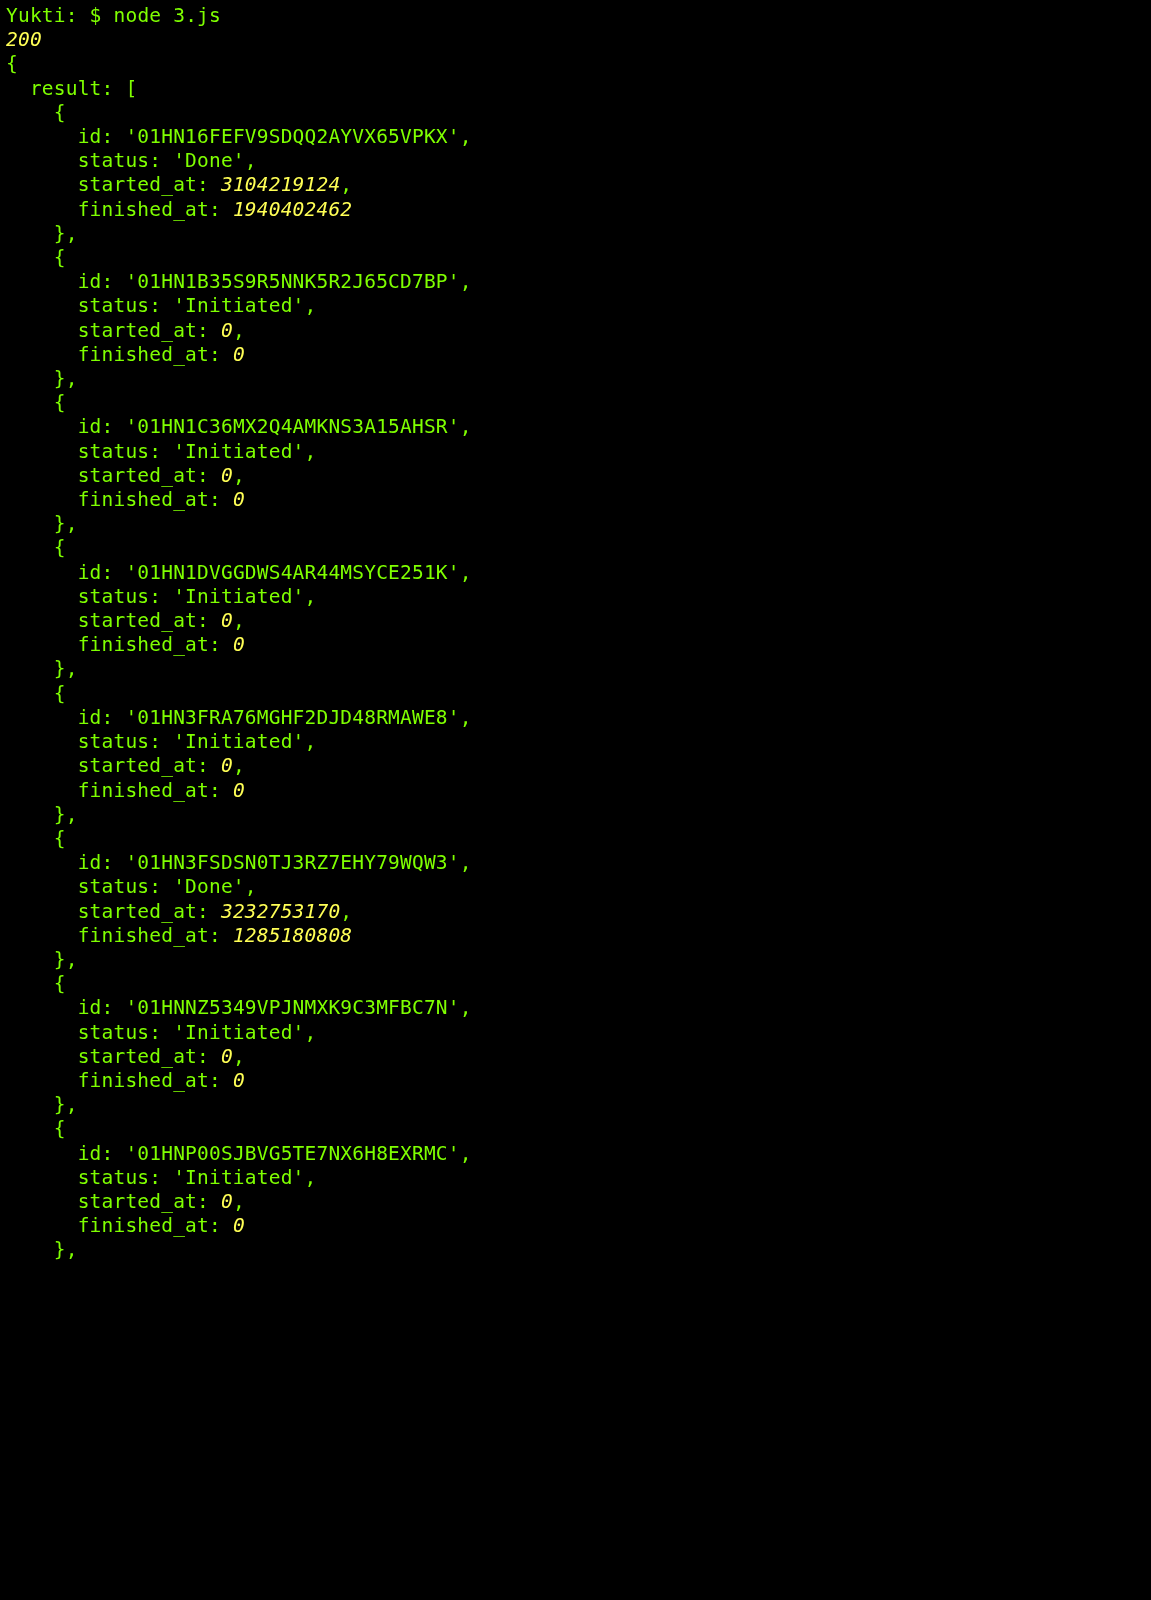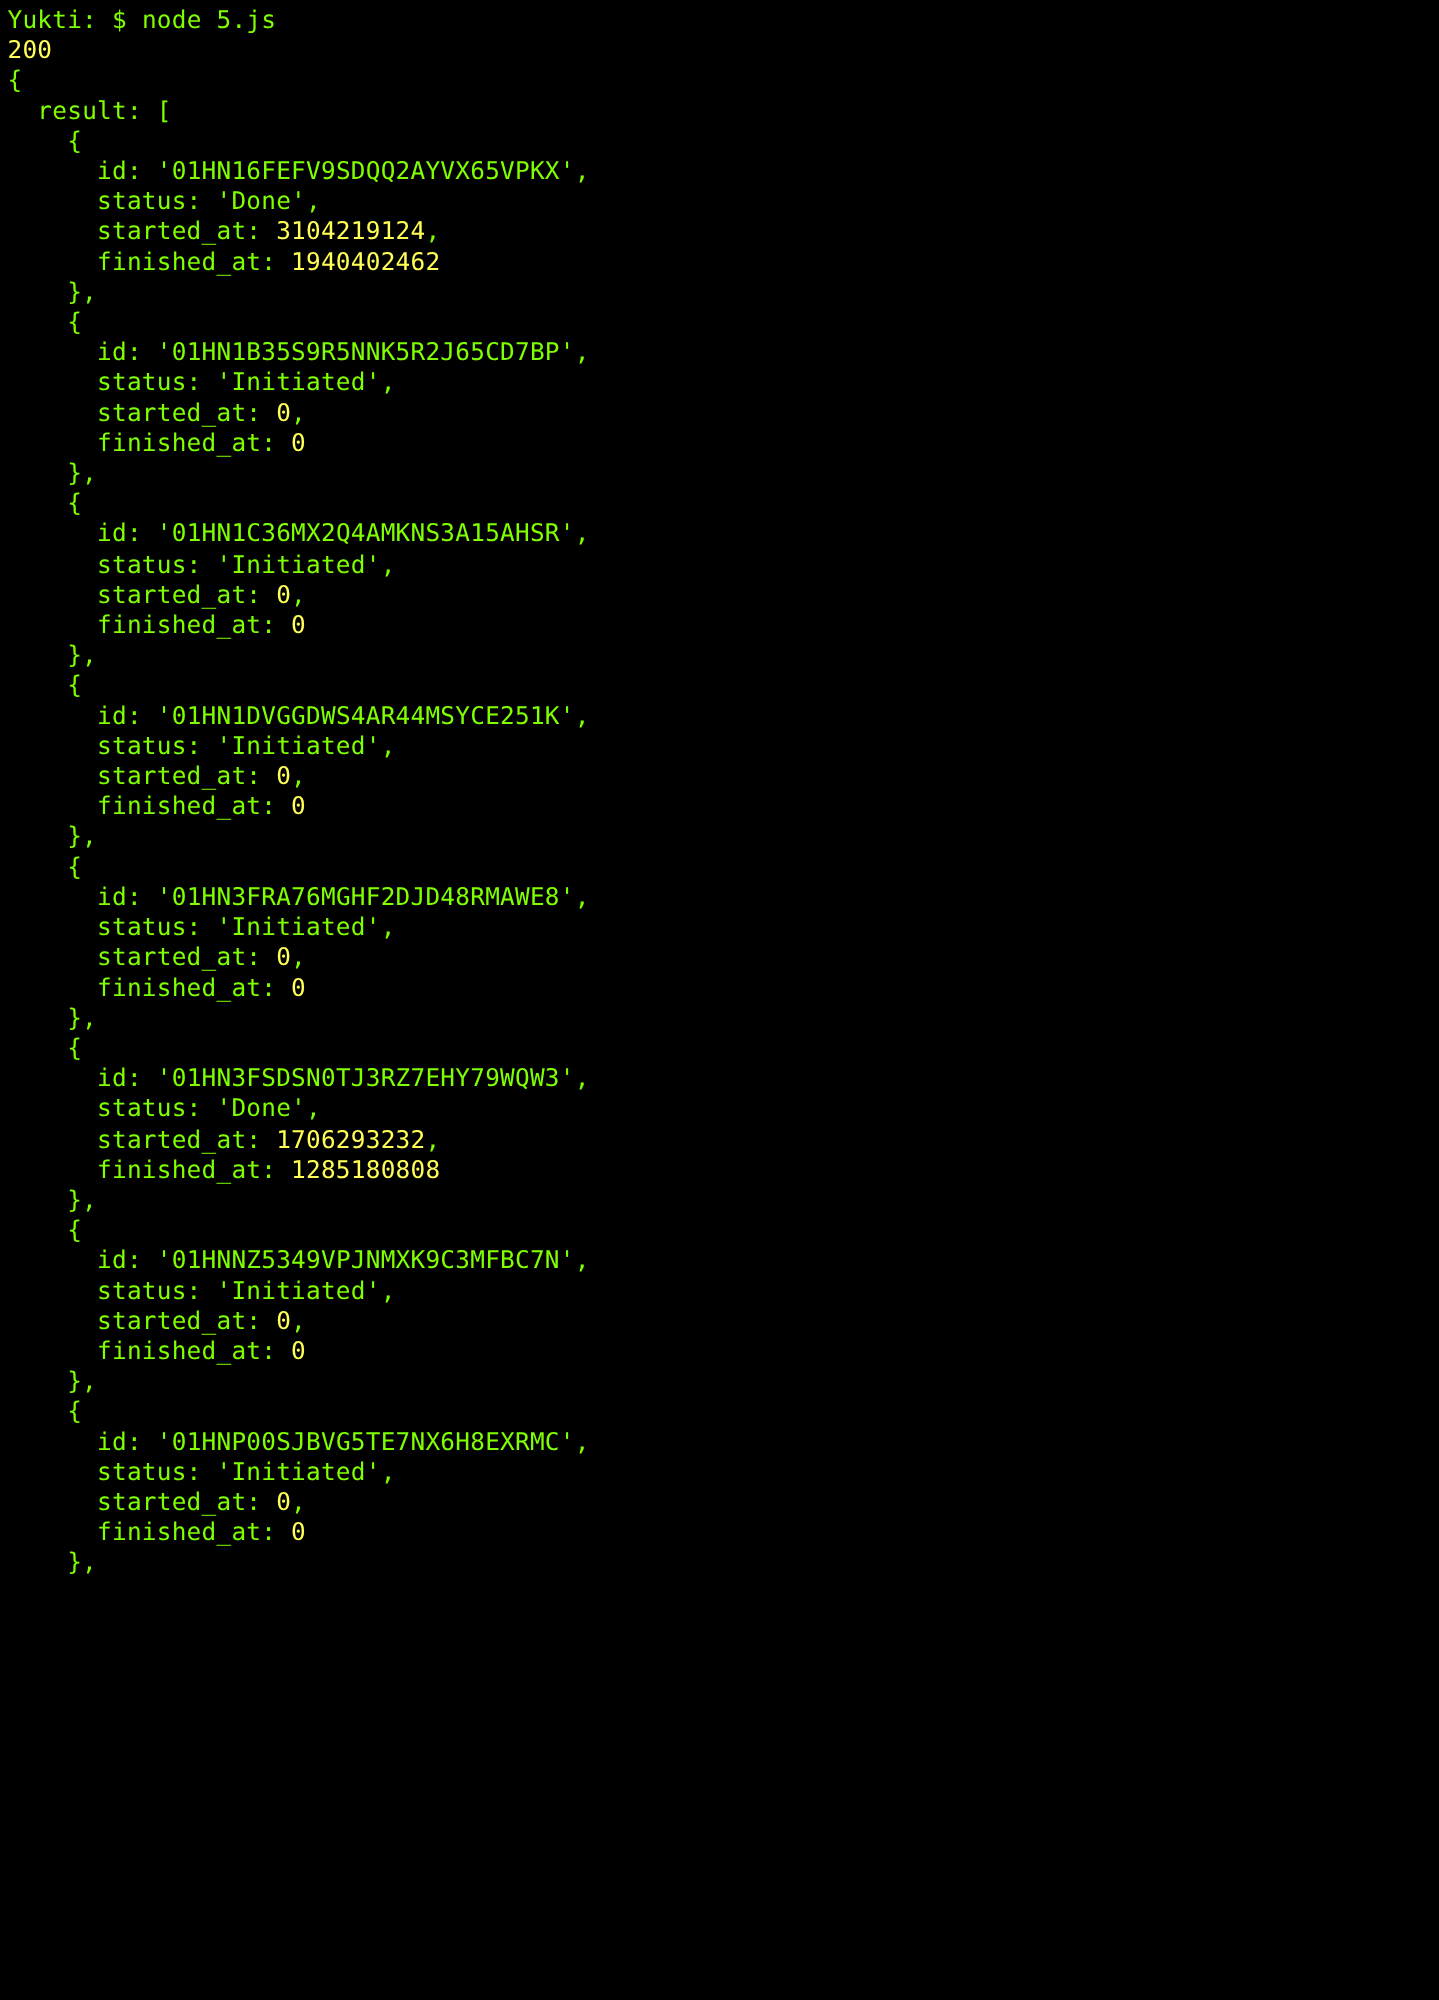--- a/index.html
+++ b/index.html
@@ -13,26 +13,26 @@
   pre.terminal {
     margin: 0;
     padding: 4px 6px;
     font-family: "Menlo", "Consolas", "DejaVu Sans Mono", monospace;
     font-size: 19.5px;
     line-height: 24.2px;
     color: #7fff00; 
     white-space: pre;
     letter-spacing: 0.2px;
   }
-  .hl { color: #ffff55; }
+  .hl { color: #ffff55; font-style: italic; }
 </style>
 </head>
 <body>
 
-<pre class="terminal"><span>Yukti:</span> <span>$</span> <span>node 5.js</span>
+<pre class="terminal"><span>Yukti:</span> <span>$</span> <span>node 3.js</span>
 <span class="hl">200</span>
 <span>{</span>
   <span>result</span>: [
     {
       <span>id</span>: <span>'01HN16FEFV9SDQQ2AYVX65VPKX'</span>,
       <span>status</span>: <span>'Done'</span>,
       <span>started_at</span>: <span class="hl">3104219124</span>,
       <span>finished_at</span>: <span class="hl">1940402462</span>
     },
     {
@@ -55,21 +55,21 @@
     },
     {
       <span>id</span>: <span>'01HN3FRA76MGHF2DJD48RMAWE8'</span>,
       <span>status</span>: <span>'Initiated'</span>,
       <span>started_at</span>: <span class="hl">0</span>,
       <span>finished_at</span>: <span class="hl">0</span>
     },
     {
       <span>id</span>: <span>'01HN3FSDSN0TJ3RZ7EHY79WQW3'</span>,
       <span>status</span>: <span>'Done'</span>,
-      <span>started_at</span>: <span class="hl">1706293232</span>,
+      <span>started_at</span>: <span class="hl">3232753170</span>,
       <span>finished_at</span>: <span class="hl">1285180808</span>
     },
     {
       <span>id</span>: <span>'01HNNZ5349VPJNMXK9C3MFBC7N'</span>,
       <span>status</span>: <span>'Initiated'</span>,
       <span>started_at</span>: <span class="hl">0</span>,
       <span>finished_at</span>: <span class="hl">0</span>
     },
     {
       <span>id</span>: <span>'01HNP00SJBVG5TE7NX6H8EXRMC'</span>,

